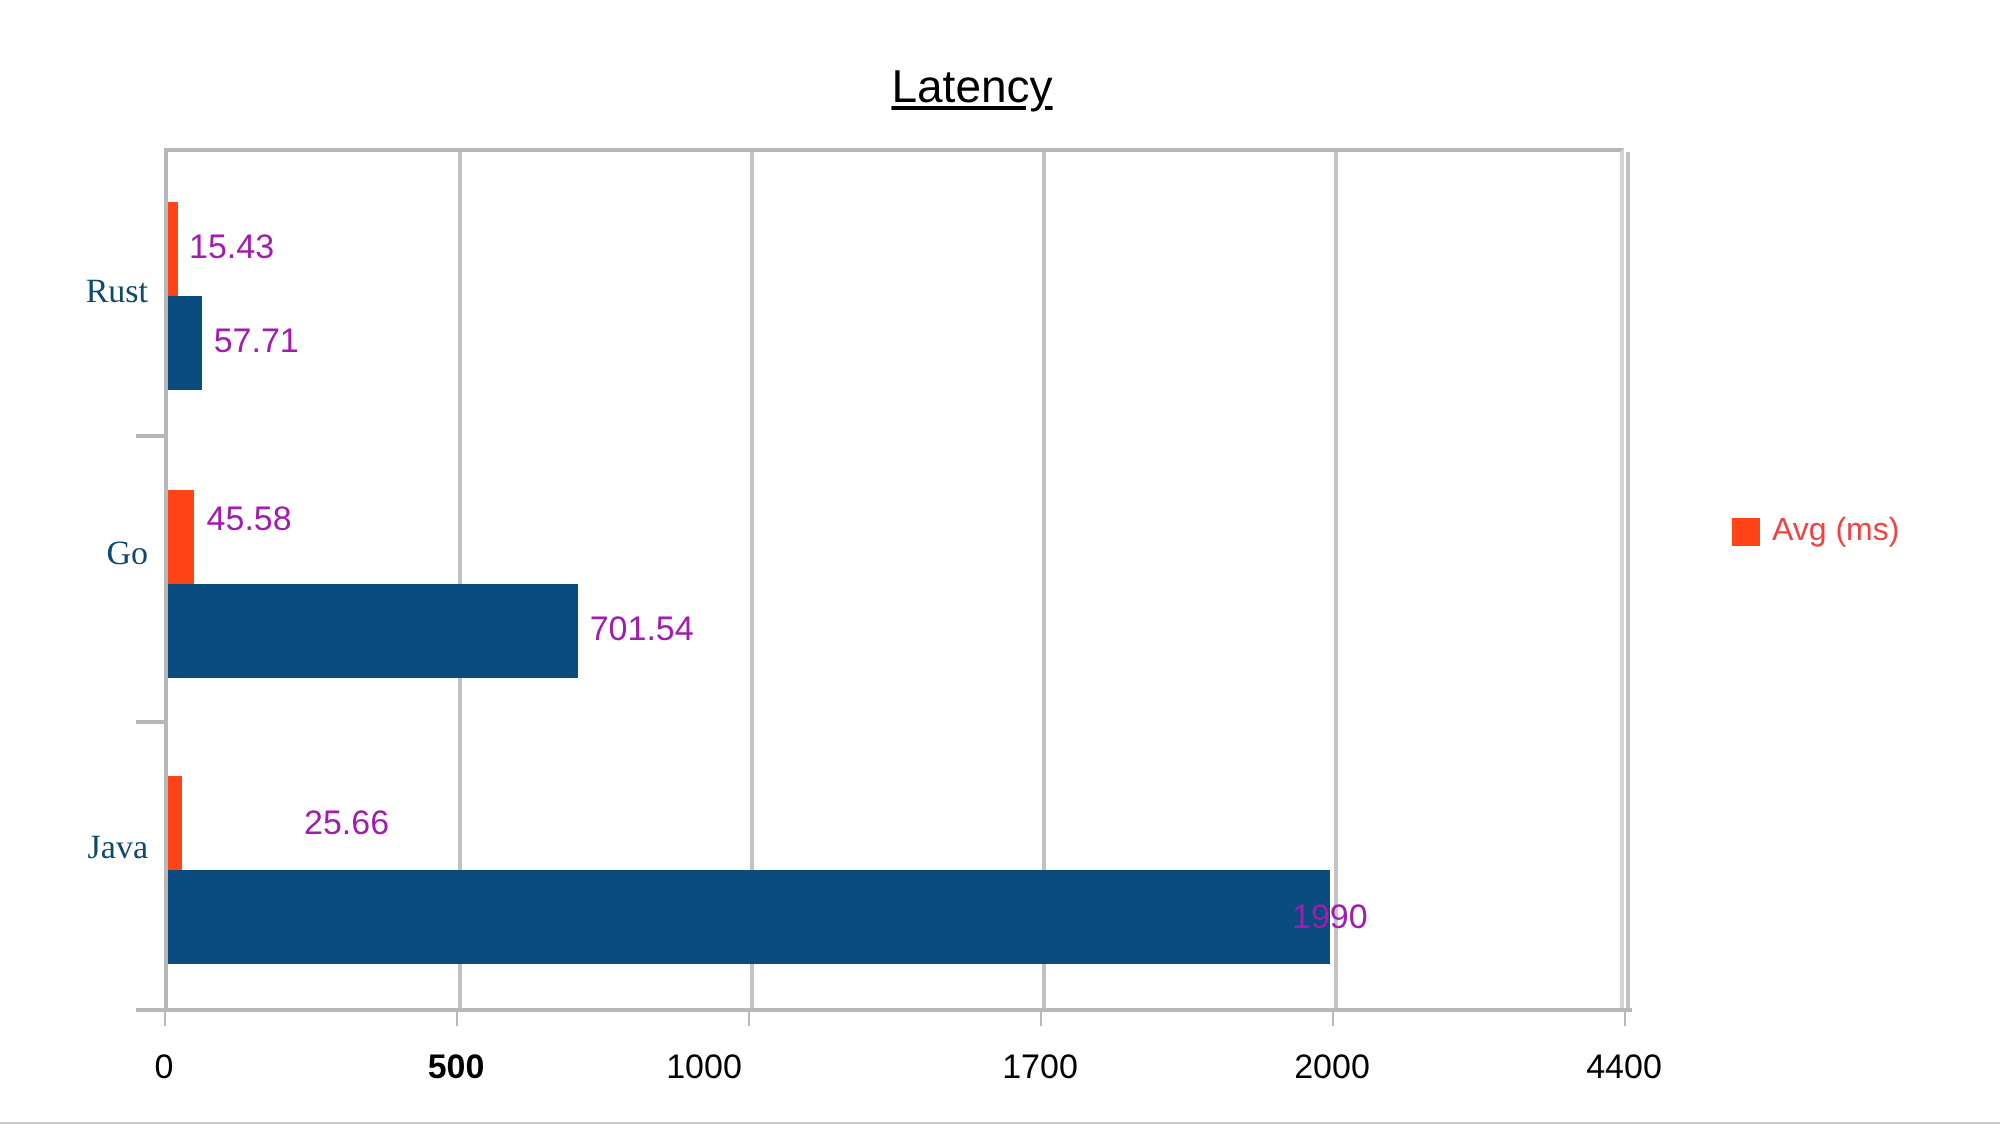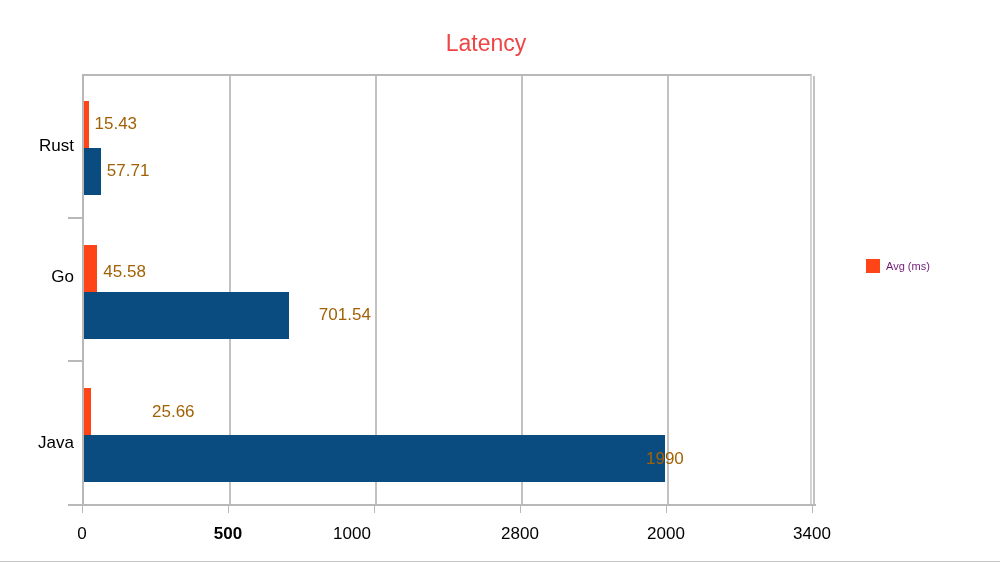--- a/index.html
+++ b/index.html
@@ -26,22 +26,23 @@
 
   
   #chart-title {
     position: absolute;
     left: 0;
     top: 28px;
     width: 972px;
     text-align: center;
     font-size: 23px;
     line-height: 30px;
-    color: #ef4444;
-    white-space: nowrap;
+    color: #000000;
+    white-space: nowrap;
+    text-decoration: underline;
   }
 
   
   #plot-area {
     position: absolute;
     left: 82px;
     top: 74px;
     width: 730px;
     height: 431px;
     box-sizing: border-box;
@@ -95,43 +96,44 @@
     transform: translateX(-50%);
   }
 
   .cat-label {
     position: absolute;
     right: 0;
     width: 74px;
     text-align: right;
     font-size: 17px;
     line-height: 22px;
-    color: #000000;
+    color: #0c4a6e;
     white-space: nowrap;
     transform: translateY(-50%);
+    font-family: Liberation Serif, serif;
   }
   #cat-labels {
     position: absolute;
     left: 0;
     top: 0;
     width: 74px;
     height: 562px;
   }
 
   
   .bar {
     position: absolute;
     left: 0;
   }
 
   .bar-value {
     position: absolute;
     font-size: 17px;
     line-height: 22px;
-    color: #a16207;
+    color: #a21caf;
     white-space: nowrap;
     transform: translateY(-50%);
   }
 
   
   #legend {
     position: absolute;
     left: 866px;
     top: 252px;
     width: 130px;
@@ -141,23 +143,23 @@
     align-items: center;
     height: 28px;
   }
   .legend-swatch {
     width: 14px;
     height: 14px;
     flex: 0 0 auto;
     margin-right: 6px;
   }
   .legend-text {
-    font-size: 11px;
-    line-height: 22px;
-    color: #701a75;
+    font-size: 16px;
+    line-height: 22px;
+    color: #ef4444;
     white-space: nowrap;
   }
 </style>
 </head>
 <body>
 
 <div id="chart-root">
 
   <div id="chart-title">Latency</div>
 
@@ -168,55 +170,55 @@
         <div class="gridline-v" style="left: 437px;"></div>
         <div class="gridline-v" style="left: 583px;"></div>
         <div class="gridline-v" style="left: 729px;"></div>
       </div>
     <div id="bars">
         <div class="bar" style="top: 24.8333px; width: 4.50556px; height: 47px; background: rgb(255, 68, 23);"></div>
         <div class="bar-value" style="left: 10.5056px; top: 48.3333px;">15.43</div>
         <div class="bar" style="top: 71.8333px; width: 16.8513px; height: 47px; background: rgb(10, 75, 128);"></div>
         <div class="bar-value" style="left: 22.8513px; top: 95.3333px;">57.71</div>
         <div class="bar" style="top: 168.5px; width: 13.3094px; height: 47px; background: rgb(255, 68, 23);"></div>
-        <div class="bar-value" style="left: 19.3094px; top: 196px;">45.58</div>
+        <div class="bar-value" style="left: 19.3094px; top: 184px;">45.58</div>
         <div class="bar" style="top: 215.5px; width: 204.85px; height: 47px; background: rgb(10, 75, 128);"></div>
-        <div class="bar-value" style="left: 210.85px; top: 239px; margin-left: 24px;">701.54</div>
+        <div class="bar-value" style="left: 210.85px; top: 239px;">701.54</div>
         <div class="bar" style="top: 312.167px; width: 7.49272px; height: 47px; background: rgb(255, 68, 23);"></div>
         <div class="bar-value" style="left: 24px; top: 335.667px; margin-left: 44px;">25.66</div>
         <div class="bar" style="top: 359.167px; width: 581.08px; height: 47px; background: rgb(10, 75, 128);"></div>
         <div class="bar-value" style="left: 562px; top: 382.667px;">1990</div>
       </div>
   </div>
 
   <div id="x-axis-line"></div>
   <div id="x-ticks">
       <div class="x-tick" style="left: 82px;"></div>
       <div class="x-tick" style="left: 228px;"></div>
       <div class="x-tick" style="left: 374px;"></div>
       <div class="x-tick" style="left: 520px;"></div>
       <div class="x-tick" style="left: 666px;"></div>
       <div class="x-tick" style="left: 812px;"></div>
     </div>
   <div id="x-tick-labels">
       <div class="x-tick-label" style="left: 82px;">0</div>
       <div class="x-tick-label" style="left: 228px; font-weight: bold;">500</div>
       <div class="x-tick-label" style="left: 352px;">1000</div>
-      <div class="x-tick-label" style="left: 520px;">2800</div>
+      <div class="x-tick-label" style="left: 520px;">1700</div>
       <div class="x-tick-label" style="left: 666px;">2000</div>
-      <div class="x-tick-label" style="left: 812px;">3400</div>
+      <div class="x-tick-label" style="left: 812px;">4400</div>
     </div>
   <div id="cat-ticks">
       <div class="cat-tick" style="top: 216.667px;"></div>
       <div class="cat-tick" style="top: 360.333px;"></div>
     </div>
   <div id="cat-labels">
       <div class="cat-label" style="top: 145.833px;">Rust</div>
       <div class="cat-label" style="top: 277px;">Go</div>
-      <div class="cat-label" style="top: 443px; margin-left: 41px;">Java</div>
+      <div class="cat-label" style="top: 424px; margin-left: 41px;">Java</div>
     </div>
 
   <div id="legend">
       <div class="legend-row">
         <span class="legend-swatch" style="background: rgb(255, 68, 23);"></span>
         <span class="legend-text">Avg (ms)</span>
       </div>
     </div>
 
 </div>

